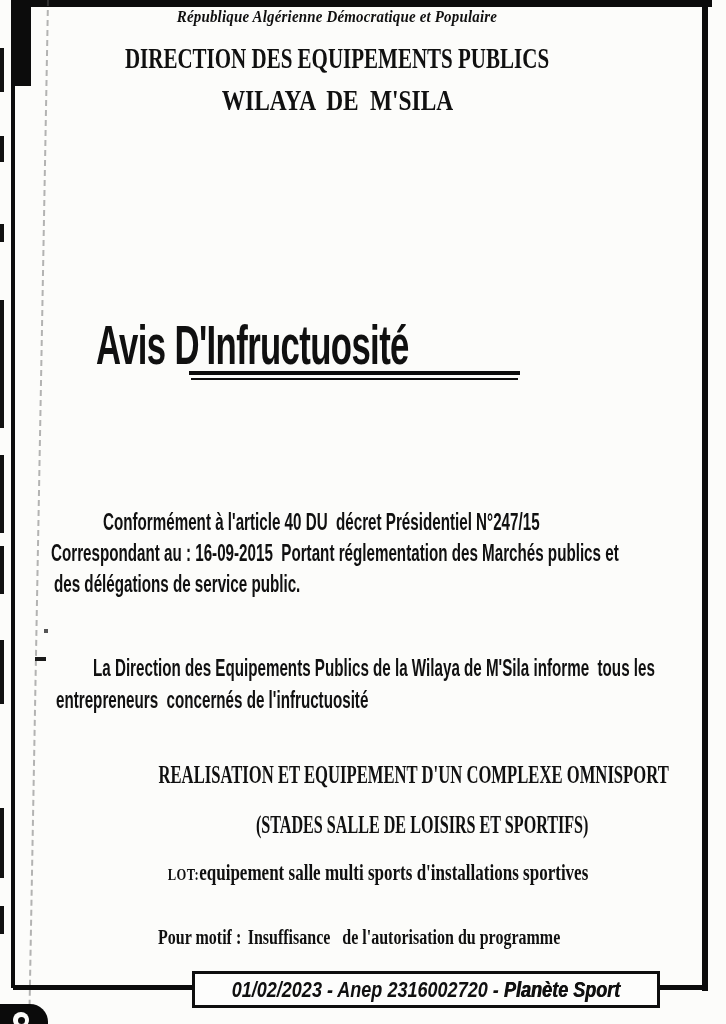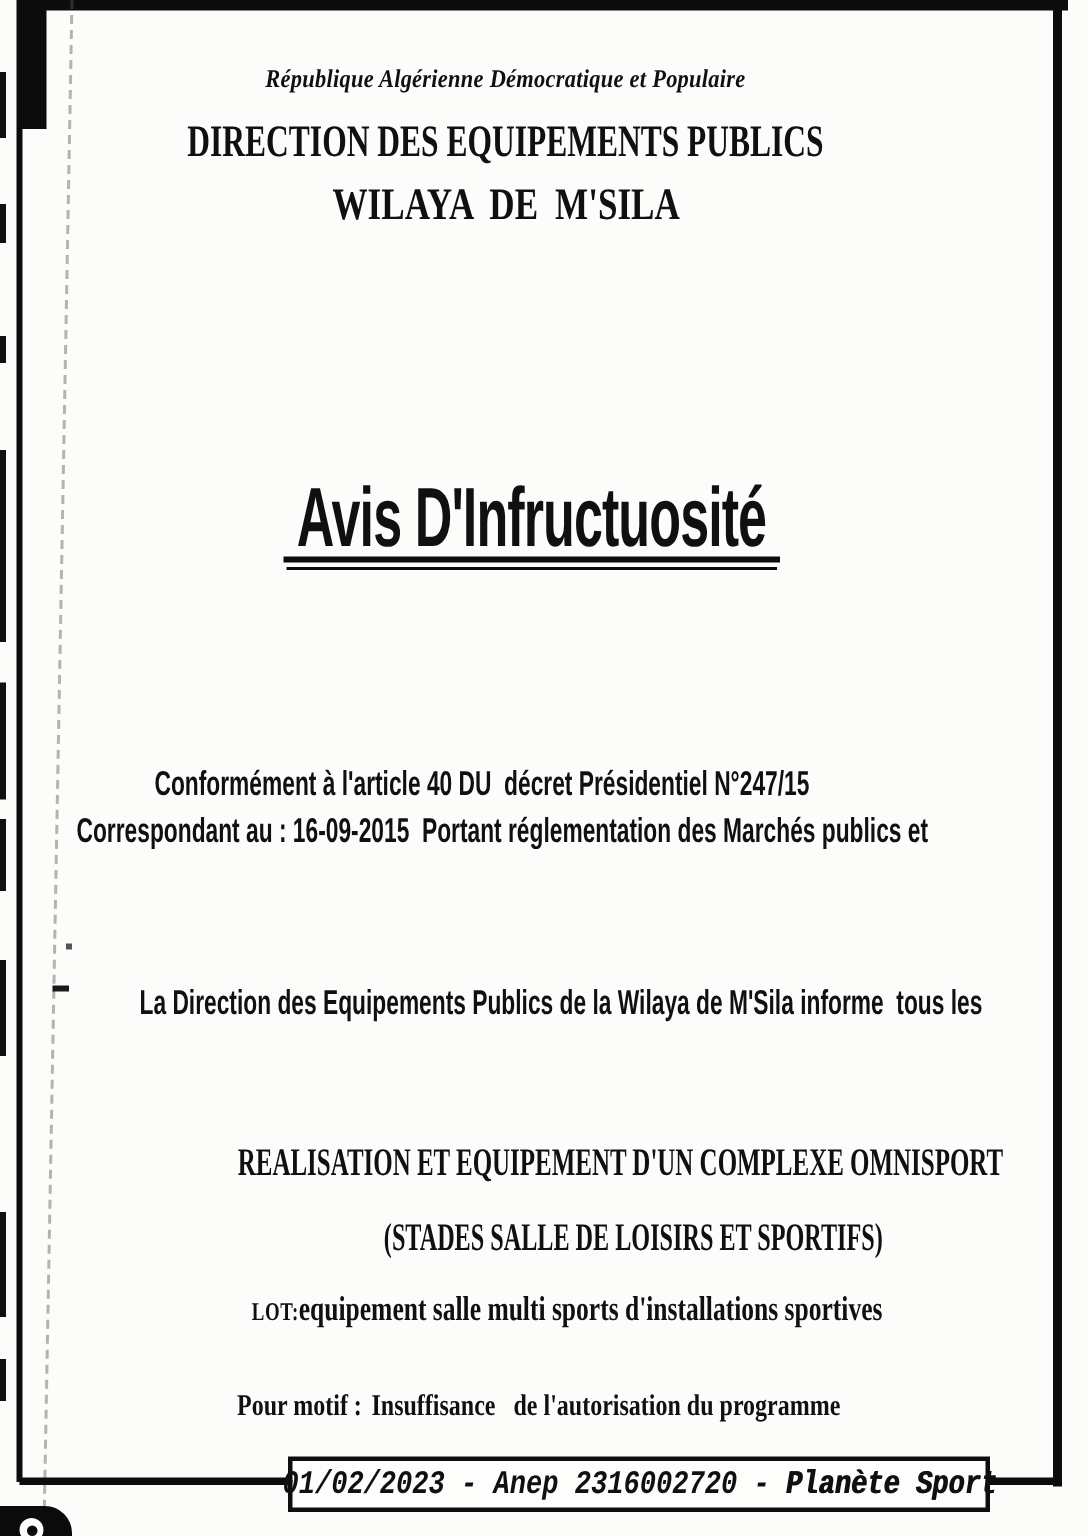--- a/index.html
+++ b/index.html
@@ -33,35 +33,35 @@
                  background: #0b0b0b; border-radius: 10px 18px 4px 8px; }
   .blob-ring   { position: absolute; left: 13px; top: 1012px; width: 16px; height: 16px;
                  background: #fcfcfa; border-radius: 50%; }
   .blob-dot    { position: absolute; left: 18px; top: 1017px; width: 7px; height: 7px;
                  background: #0b0b0b; border-radius: 50%; }
 
   .pre { white-space: pre; }
 
   
   .header { position: absolute; left: 0; top: 4px; width: 674px; text-align: center; }
-  .header .rep-line  { line-height: 26px; margin-bottom: 9px; margin-top: 36px; }
+  .header .rep-line  { line-height: 26px; margin-bottom: 9px; }
   .header .rep-line span {
     display: inline-block; font-size: 17px; font-weight: bold; font-style: italic;
     transform: scaleX(0.88); transform-origin: center; letter-spacing: 0.2px;
   }
   .header .h-line { line-height: 37px; }
   .header .h-line span {
     display: inline-block; font-weight: bold; transform-origin: center;
   }
   .header .wilaya span    { font-size: 30px; transform: scaleX(0.78); word-spacing: 7px; }
   .header .direction span { font-size: 30px; transform: scaleX(0.70); }
   .header .nif span       { font-size: 28px; transform: scaleX(0.74); word-spacing: 3px; }
 
   
-  .title-wrap { position: absolute; left: 0; top: 316px; width: 709px; text-align: center; }
+  .title-wrap { position: absolute; left: 0; top: 316px; width: 709px; }
   .title-wrap .title {
     display: inline-block; font-family: "Liberation Sans", sans-serif;
     font-weight: bold; font-size: 56px; line-height: 58px; letter-spacing: -1px;
     transform: scaleX(0.62); transform-origin: center;
   }
   .title-u1 { left: 189px; top: 371px; width: 331px; height: 4px; }
   .title-u2 { left: 191px; top: 378px; width: 327px; height: 2px; }
 
   
   .bodyline { position: absolute; font-family: "Liberation Sans", sans-serif; }
@@ -91,21 +91,21 @@
   .motif { position: absolute; left: 158px; top: 926px; font-family: Liberation Serif, serif; }
   .motif .motif-inner { display: inline-block; transform: scaleX(0.8); transform-origin: 0 50%; }
   .motif .motif-label { font-size: 20px; font-weight: bold; white-space: pre; }
   .motif .motif-text  { font-size: 20px; font-weight: bold; white-space: pre; margin-left: 8px; }
 
   
   .footer-box {
     position: absolute; left: 192px; top: 971px; width: 462px; height: 31px;
     background: #fdfdfc; border: 3px solid #0e0e0e;
     display: flex; align-items: center; justify-content: center;
-    font-family: Liberation Mono, monospace; z-index: 5;
+    font-family: Liberation Sans, sans-serif; z-index: 5;
   }
   .footer-box .ft {
     display: inline-block; font-style: italic; font-weight: bold; font-size: 22px;
     transform: scaleX(0.82); transform-origin: center; white-space: pre;
   }
   .footer-box .pub { text-shadow: 0.7px 0 0 currentColor; }
 
   
   .edge { position: absolute; left: 0; width: 4px; background: #111; }
 </style>
@@ -148,23 +148,29 @@
   </div>
   <div class="art title-u1"></div>
   <div class="art title-u2"></div>
 
   <div class="bodyline p1l1">
     <span class="pre">Conformément à l'article 40 DU  décret Présidentiel N°247/15</span>
   </div>
   <div class="bodyline p1l2">
     <span class="pre">Correspondant au : 16-09-2015  Portant réglementation des Marchés publics et</span>
   </div>
+  <div class="bodyline p1l3">
+    <span class="pre">des délégations de service public.</span>
+  </div>
 
   <div class="bodyline p2l1">
     <span class="pre">La Direction des Equipements Publics de la Wilaya de M'Sila informe  tous les</span>
+  </div>
+  <div class="bodyline p2l2">
+    <span class="pre">entrepreneurs  concernés de l'infructuosité</span>
   </div>
 
   <div class="cline proj1">
     <span>REALISATION ET EQUIPEMENT D'UN COMPLEXE OMNISPORT</span>
   </div>
   <div class="cline proj2">
     <span>(STADES SALLE DE LOISIRS ET SPORTIFS)</span>
   </div>
   <div class="cline proj3">
     <span class="lot-inner"><span class="lot-label">LOT:</span><span class="lot-text">equipement salle multi sports d'installations sportives</span></span>

